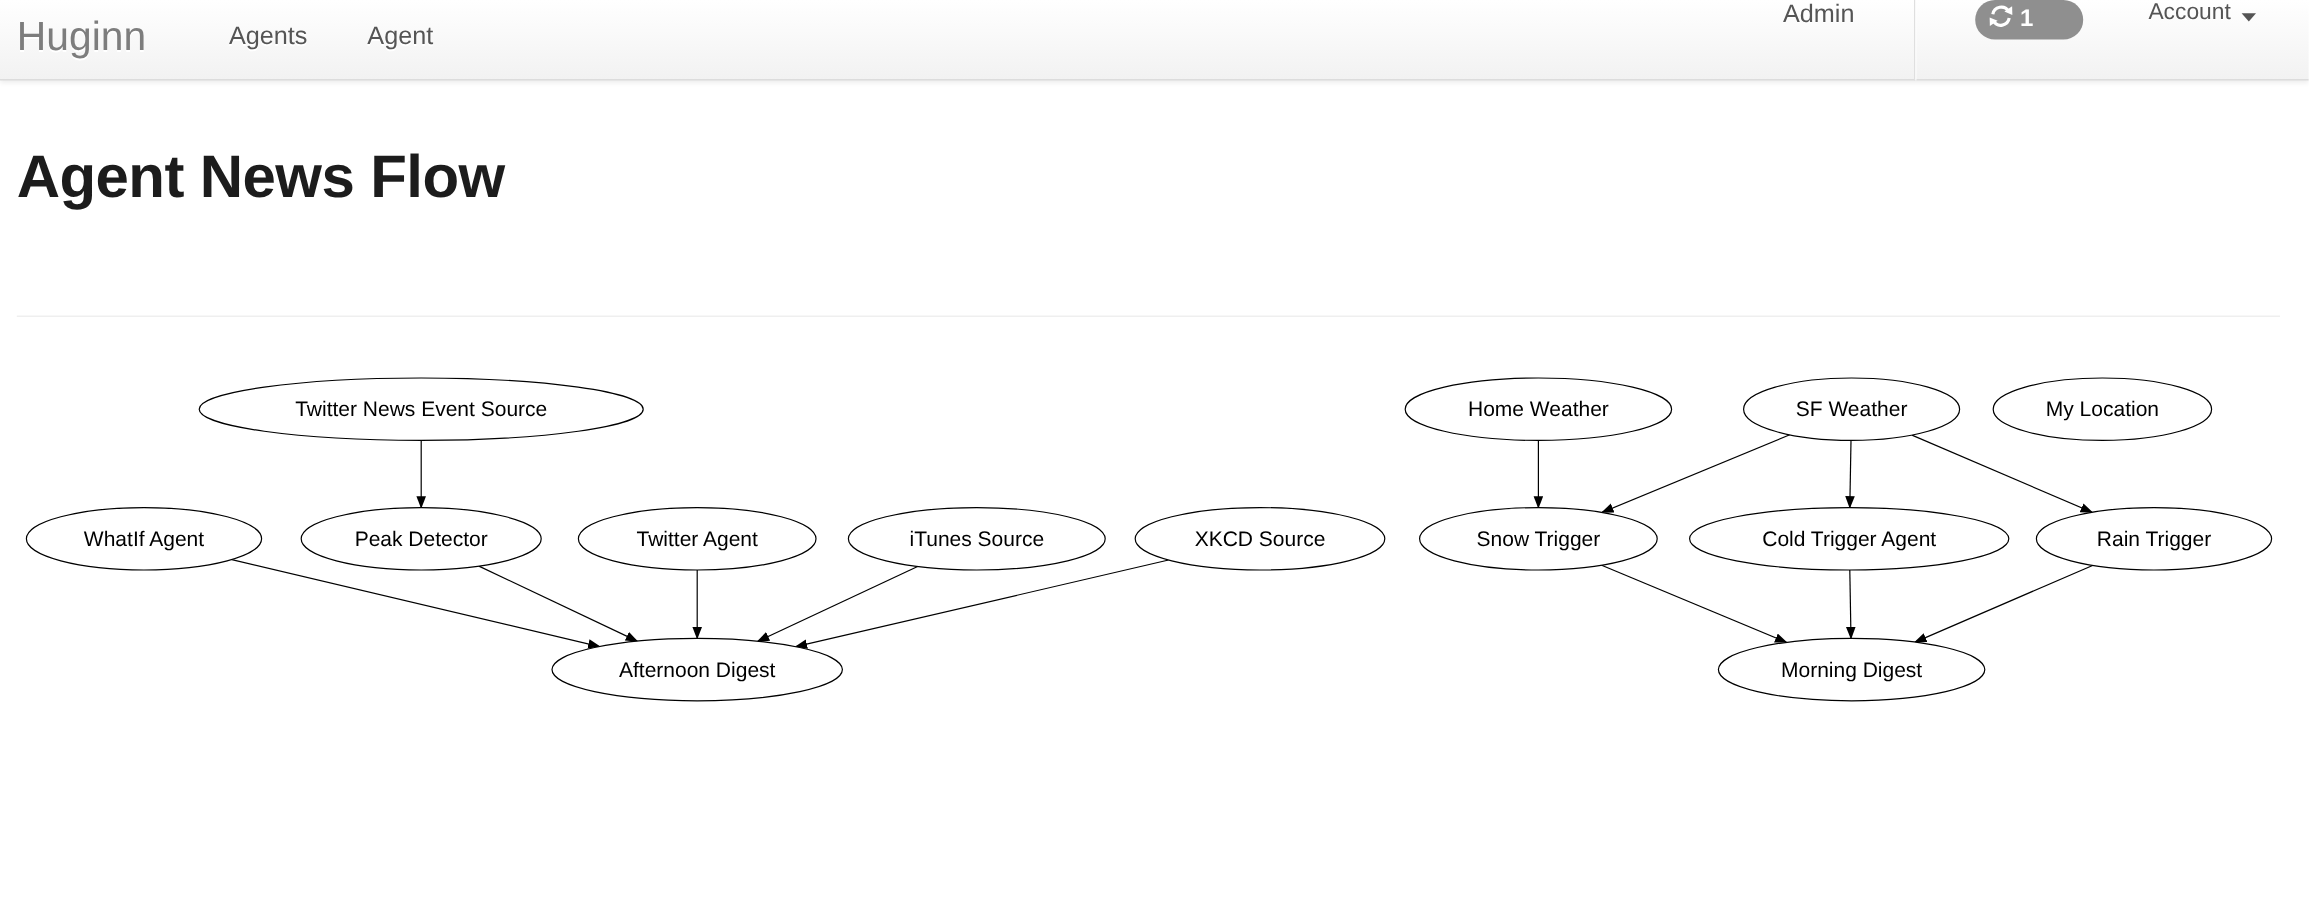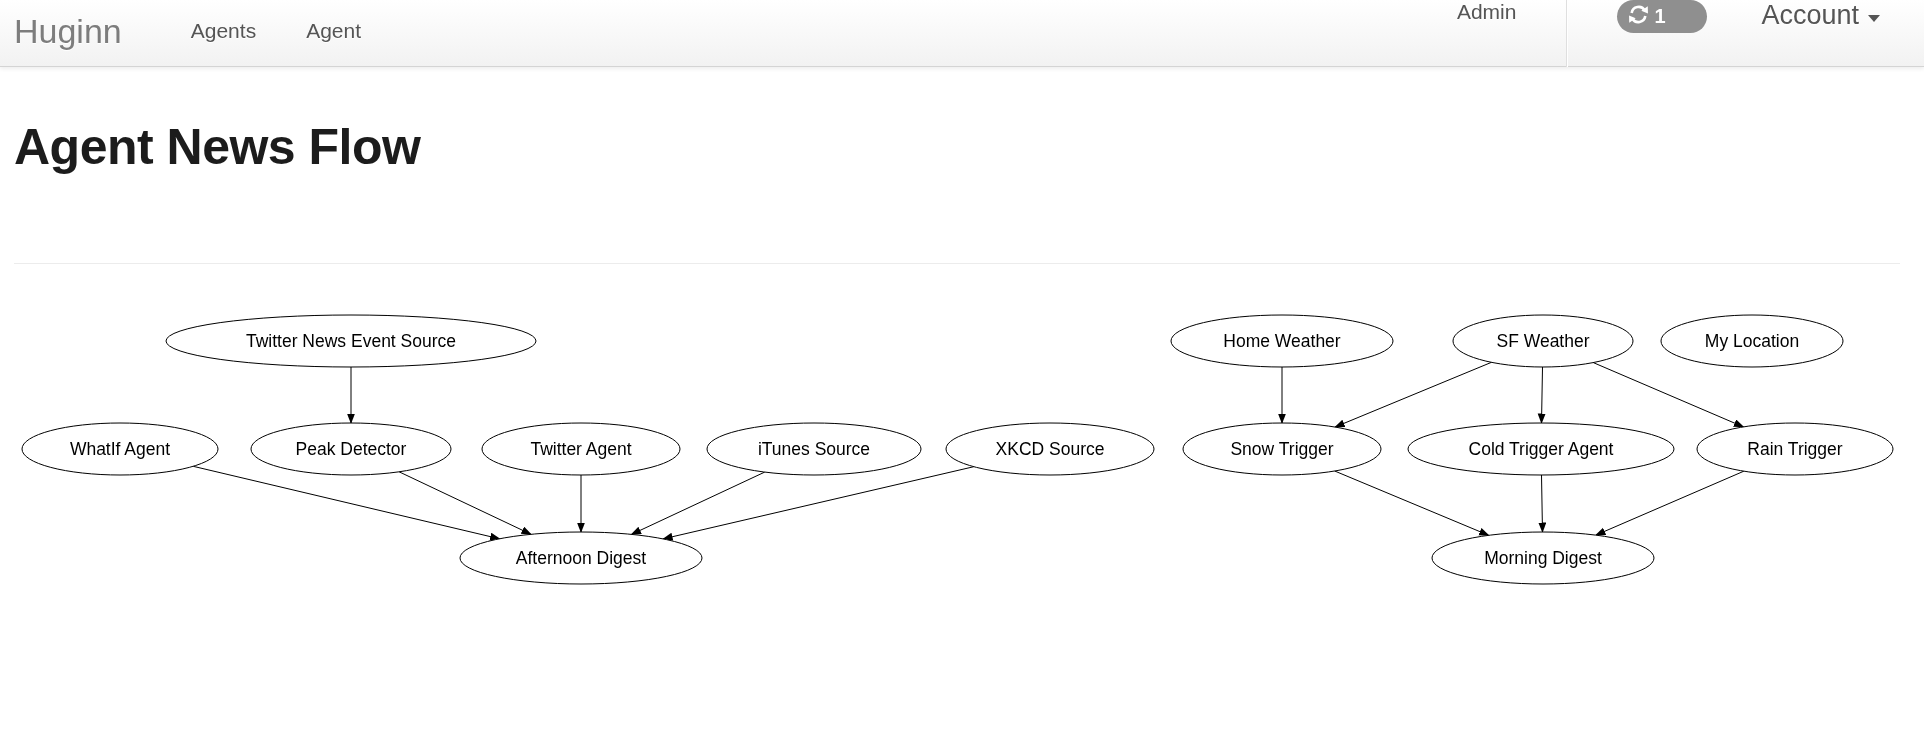--- a/index.html
+++ b/index.html
@@ -53,21 +53,21 @@
     min-width: 90px;
     padding: 0 15px 0 11px;
     display: flex; align-items: center; gap: 5px;
     color: #ffffff;
     font-size: 20px;
     font-weight: bold;
     cursor: pointer;
     text-decoration: none;
   }
   .account-toggle { display: flex; align-items: center; cursor: pointer; padding-bottom: 4px; }
-  .account-label { font-size: 27px; color: #555555; text-shadow: 0 1px 0 #ffffff; }
+  .account-label { font-size: 19px; color: #555555; text-shadow: 0 1px 0 #ffffff; }
   .caret {
     margin: 6px 0 0 9px;
     width: 0; height: 0;
     border-left: 6px solid transparent;
     border-right: 6px solid transparent;
     border-top: 7px solid #555555;
   }
 
   
   .content { padding: 0 24px 0 14px; }

